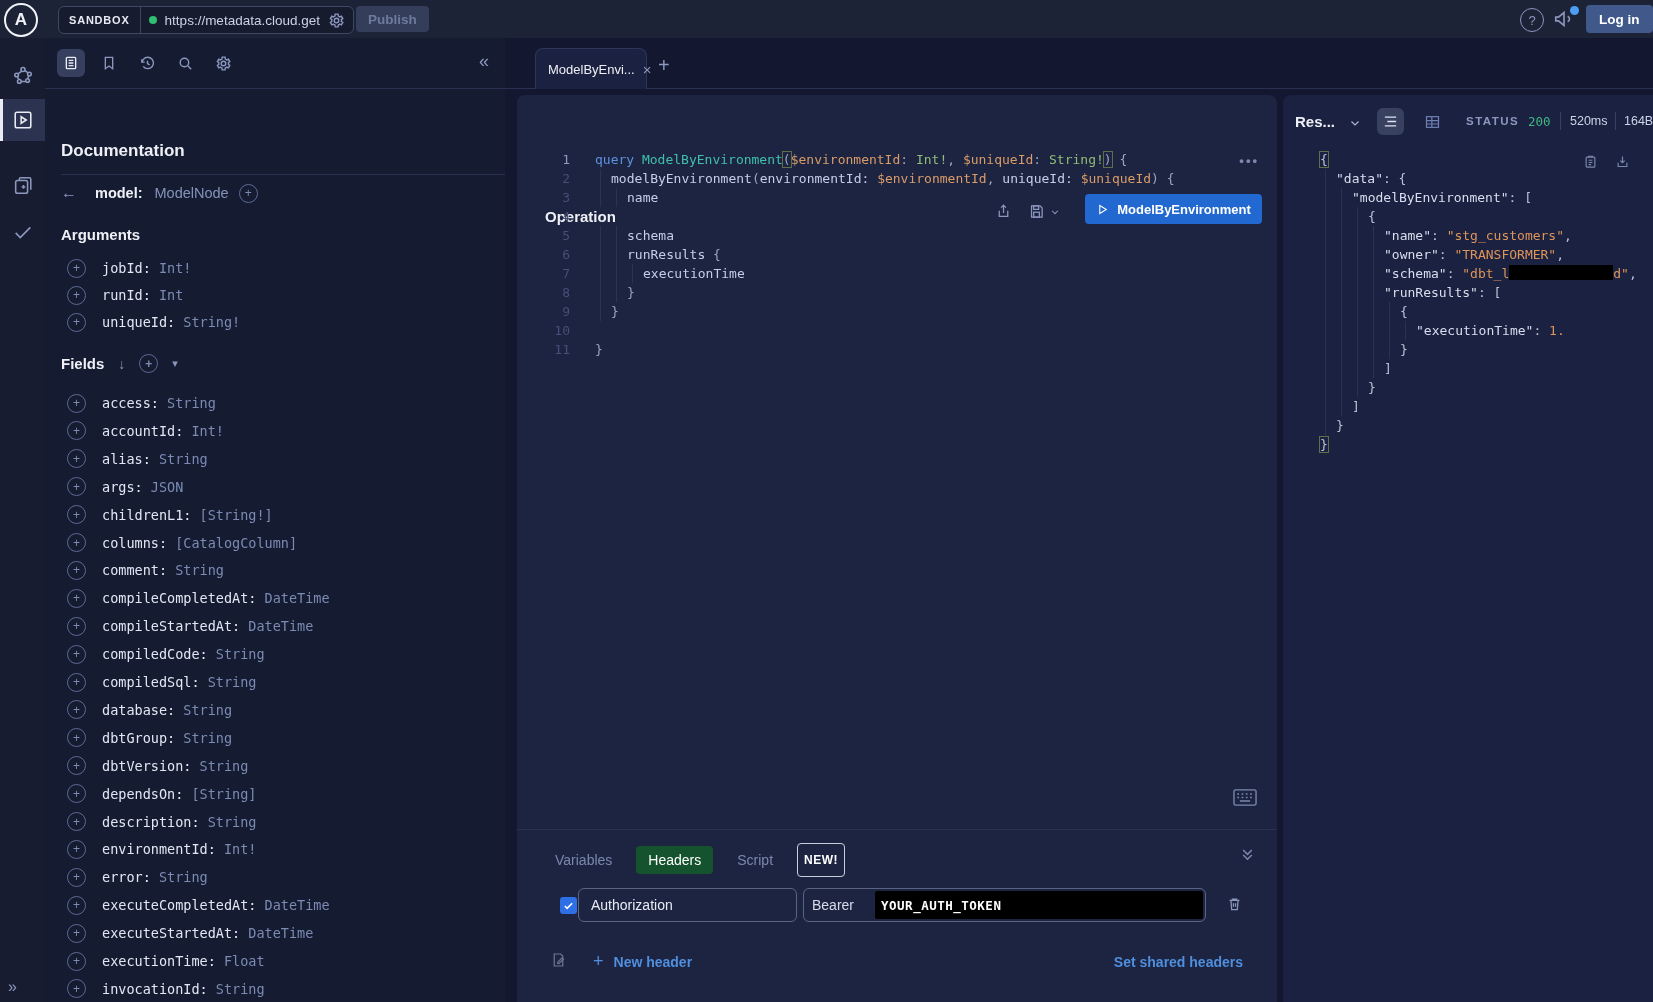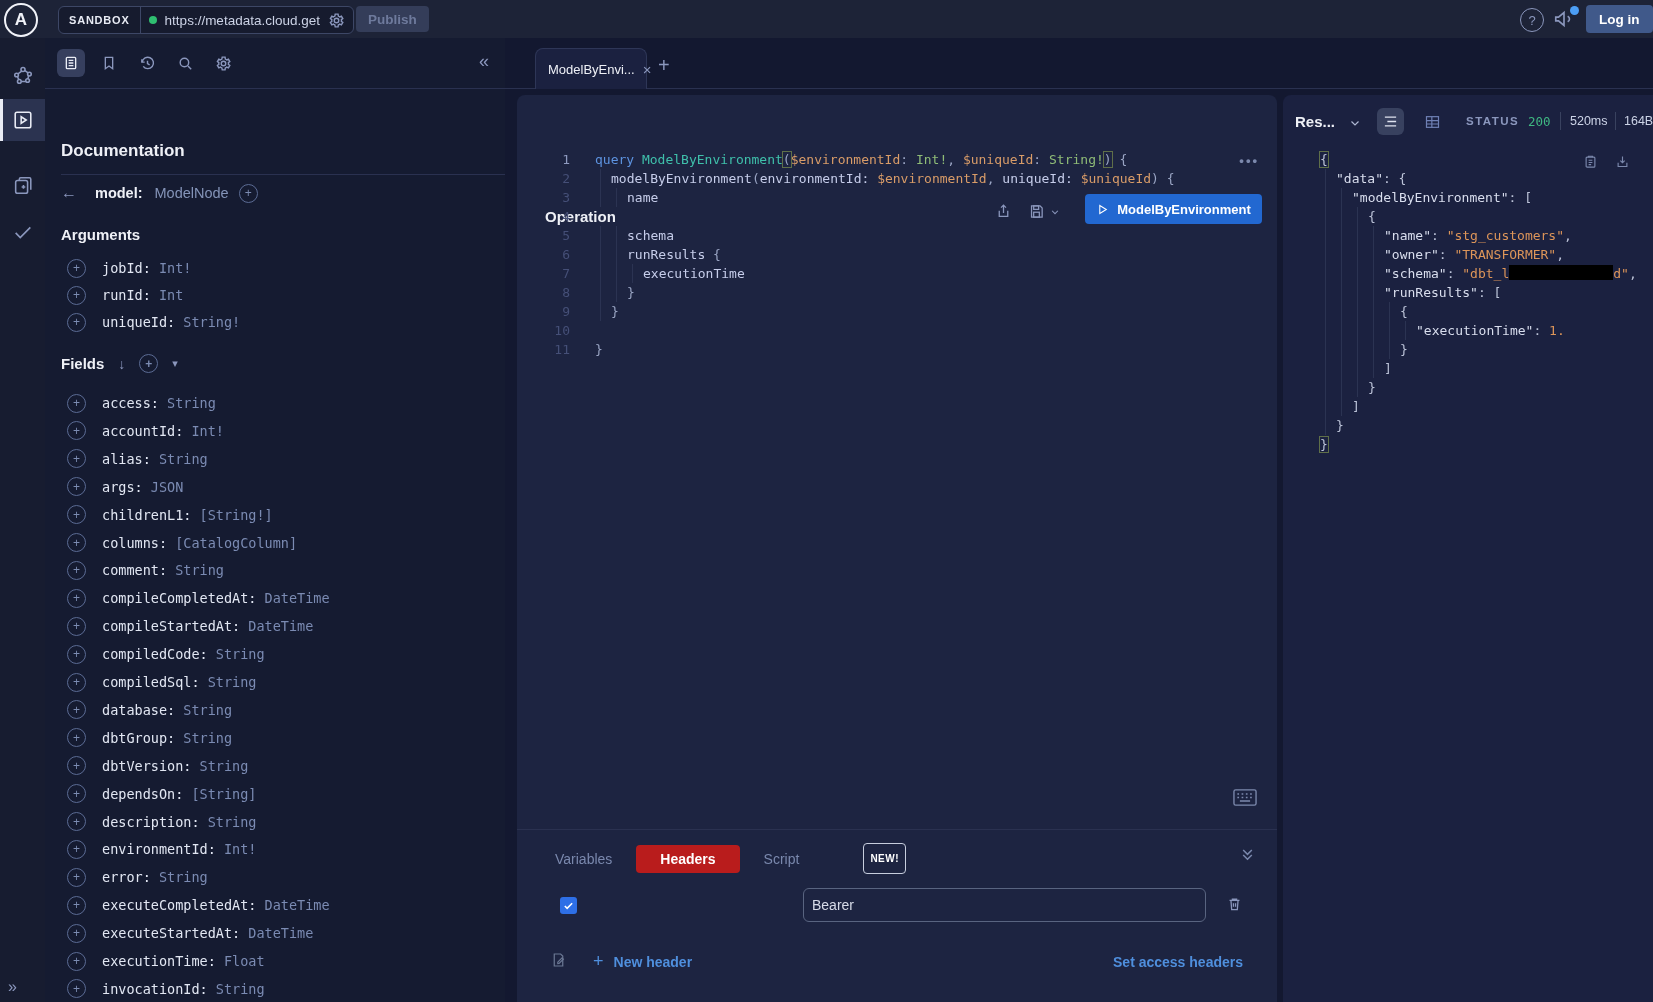--- a/index.html
+++ b/index.html
@@ -75,23 +75,23 @@
   .cl .c{margin-left:25px;position:relative;flex:1;white-space:pre;}
   .guide{position:absolute;top:0;bottom:0;width:1px;background:#2b3352;}
   .tk-kw{color:#5d93e0}.tk-op{color:#3fc0ab}.tk-var{color:#d99c68}.tk-typ{color:#8fbc77}
   .tk-fld{color:#c6cdea}.tk-pun{color:#9aa5c4}
   .boxed{outline:1px solid #5f6f49;}
   .kbd-icon{position:absolute;right:20px;top:694px;color:#7c89ad;}
   .op-div{position:absolute;left:0;top:734px;width:100%;height:1px;background:#2a3150;}
   
   .req-tabs{position:absolute;left:28px;top:748px;display:flex;align-items:center;gap:14px;}
   .req-tab{font-size:14px;color:#7a88ad;padding:6px 10px;}
-  .req-tab.sel{background:#b91c1c;border-radius:4px;color:#fff;font-weight:bold;padding:6px 24px;}
-  .new-badge{border:1px solid #c7cede;border-radius:4px;color:#fff;font-size:10px;font-weight:bold;
-    padding:9px 6px;letter-spacing:.5px;margin-left:40px;}
+  .req-tab.sel{background:#14532d;border-radius:4px;color:#fff;font-weight:normal;padding:6px 12px;}
+  .new-badge{border:1px solid #c7cede;border-radius:4px;color:#fff;font-size:12px;font-weight:bold;
+    padding:9px 6px;letter-spacing:.5px;}
   .req-collapse{position:absolute;right:22px;top:752px;color:#7a88ad;}
   .hdr-row{position:absolute;left:0;top:793px;width:100%;height:36px;}
   .chk{position:absolute;left:43px;top:9px;width:17px;height:17px;background:#2e6fe6;border-radius:3px;
     display:flex;align-items:center;justify-content:center;}
   .inp1{position:absolute;left:61px;top:0;width:219px;height:34px;border:1px solid #596480;border-radius:6px;
     background:transparent;box-sizing:border-box;color:#e8ebf4;font-size:14px;padding:0 12px;
     font-family:"Liberation Sans",sans-serif;outline:none;}
   .inp2{position:absolute;left:286px;top:0;width:403px;height:34px;border:1px solid #596480;border-radius:6px;
     box-sizing:border-box;display:flex;align-items:center;padding-left:8px;gap:16px;}
   .inp2 .pre{color:#d7dbe8;font-size:14px;margin-right:5px;}
@@ -450,43 +450,47 @@
           <path d="m5 5 7 7 7-7M5 13l7 7 7-7"></path>
         </svg>
     </div>
 
     <div class="hdr-row">
       <div class="chk">
         <svg width="11" height="11" viewBox="0 0 24 24" fill="none" stroke="#fff" stroke-width="3.5">
             <path d="M4 13l5 5L20 7"></path>
           </svg>
       </div>
+      <input class="inp1" value="Authorization" style="">
       <div class="inp2">
         <span class="pre">Bearer</span>
+        <span class="tok-box">
+          <span class="tok">YOUR_AUTH_TOKEN</span>
+        </span>
       </div>
       <div class="trash">
         <svg width="17" height="18" viewBox="0 0 24 24" fill="none" stroke="currentColor" stroke-width="1.8">
             <path d="M5 7h14M9 7V5h6v2M7 7l1 13h8l1-13"></path>
             <path d="M10.5 11v5M13.5 11v5"></path>
           </svg>
       </div>
     </div>
 
     <div class="req-foot">
       <div class="rf-icon">
         <svg width="17" height="18" viewBox="0 0 24 24" fill="none" stroke="currentColor" stroke-width="1.7">
             <path d="M6 3.5h9l3 3V20.5H6z"></path>
             <path d="m11 15 6-6 1.8 1.8-6 6L11 17z"></path>
           </svg>
       </div>
       <div class="new-hdr">
         <span class="plus">+</span>
         <span>New header</span>
       </div>
-      <div class="shared-hdr">Set access headers</div>
+      <div class="shared-hdr">Set shared headers</div>
     </div>
   </div>
 
   <div class="respcard">
     <div class="resp-head">
       <div class="resp-title">Res...</div>
       <div class="resp-chev">
         <svg width="12" height="12" viewBox="0 0 24 24" fill="none" stroke="currentColor" stroke-width="2.4">
             <path d="m5 9 7 7 7-7"></path>
           </svg>

